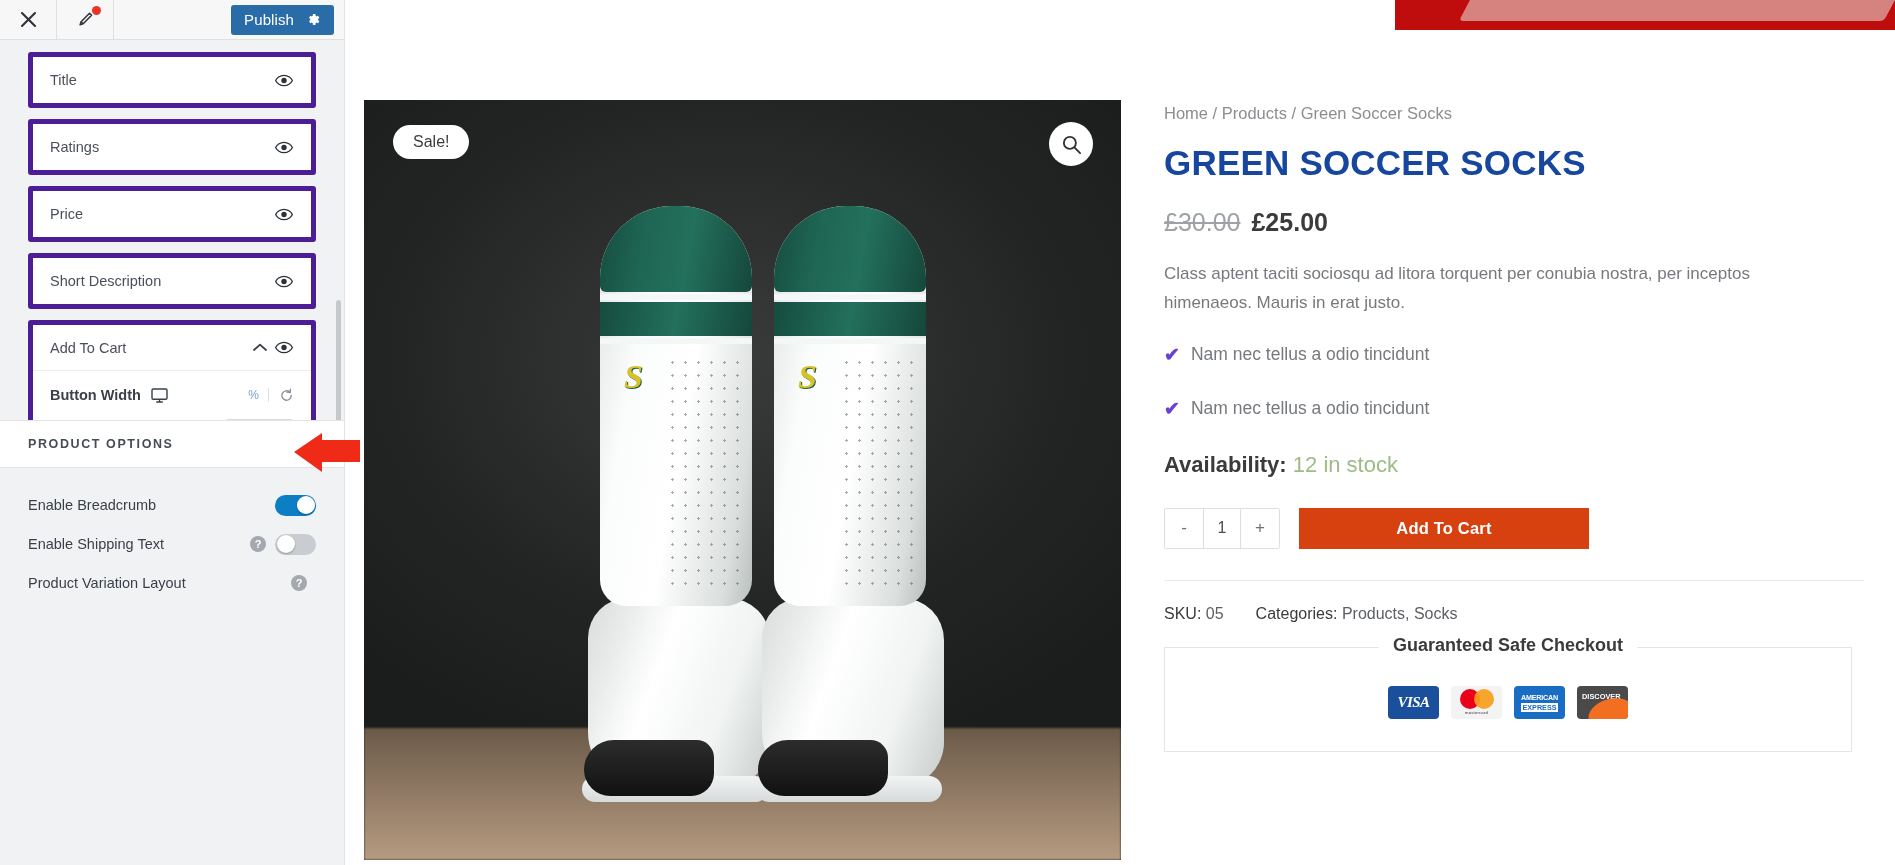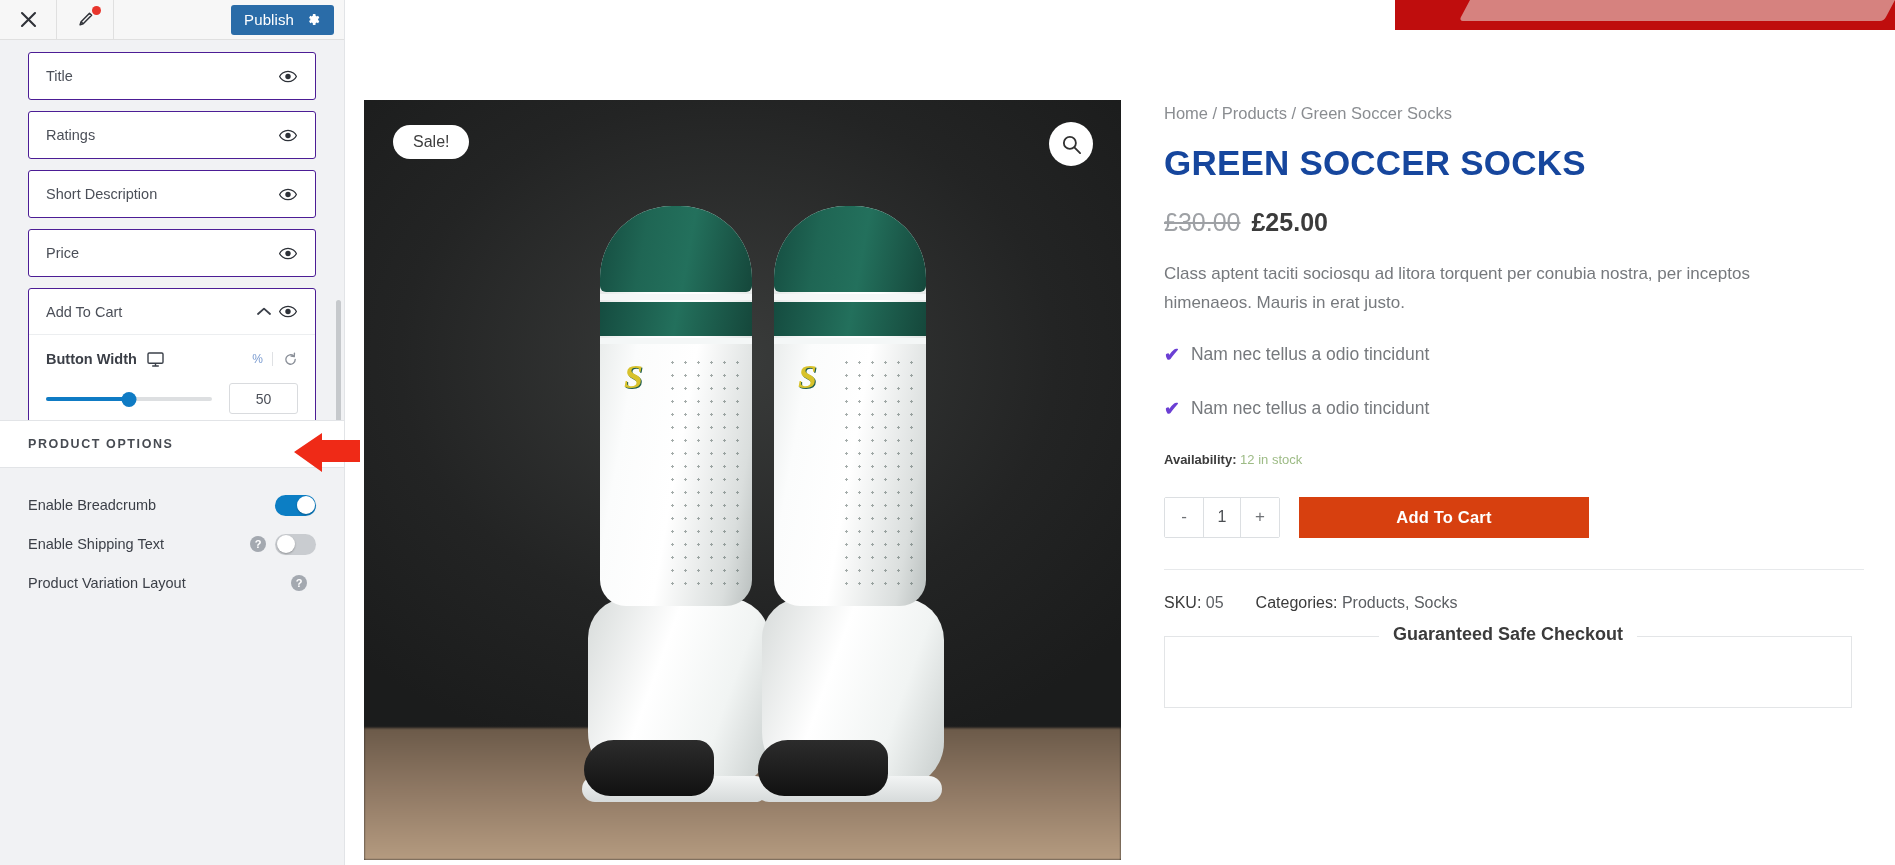--- a/index.html
+++ b/index.html
@@ -46,21 +46,21 @@
     font-family: "Liberation Sans", sans-serif;
   }
   #publish-label { font-size: 15px; font-weight: 400; letter-spacing: .1px; }
   #publish-gear { display: flex; align-items: center; }
 
   #panel-scroll {
     flex: 1; overflow: hidden; position: relative;
   }
   #widget-list { padding: 12px 28px 0 28px; }
   .widget {
-    background: #ffffff; border: 1px solid #4c1d95;
+    background: #ffffff; border: 5px solid #4c1d95;
     border-radius: 3px; margin-bottom: 11px;
   }
   .widget-head {
     height: 46px; display: flex; align-items: center;
     padding: 0 16px 0 17px; cursor: pointer;
   }
   .widget-title {
     flex: 1; font-size: 14.5px; color: #4b4f58; font-weight: 400;
   }
   .widget-chev { width: 26px; display: flex; justify-content: center; align-items: center; }
@@ -226,21 +226,21 @@
     font-size: 35px; color: #16469d; font-weight: 700;
     letter-spacing: .2px; margin-bottom: 25px; line-height: 1.1;
   }
   #price { margin-bottom: 22px; display: flex; align-items: baseline; gap: 11px; }
   #price-old { font-size: 25px; color: #9ea1a5; text-decoration: line-through; font-weight: 400; }
   #price-new { font-size: 25px; color: #3b3b3b; font-weight: 700; }
   #desc { font-size: 17px; line-height: 1.72; color: #76797d; margin-bottom: 27px; max-width: 675px; }
   .feature { display: flex; align-items: center; gap: 11px; margin-bottom: 33px; }
   .feature-check { color: #6b3fd4; font-size: 19px; font-weight: 700; line-height: 1; }
   .feature-text { font-size: 17.5px; color: #76797d; }
-  #availability { font-size: 13px; margin-bottom: 30px; }
+  #availability { font-size: 22px; margin-bottom: 30px; }
   #availability-label { color: #3b3b3b; font-weight: 700; }
   #availability-value { color: #9dbb85; }
 
   #cart-row { display: flex; align-items: stretch; gap: 19px; margin-bottom: 31px; }
   #qty { display: flex; border: 1px solid #dcdfe2; border-radius: 2px; height: 41px; }
   .qty-btn {
     width: 38px; display: flex; align-items: center; justify-content: center;
     font-size: 17px; color: #6f7276; cursor: pointer; background: #fff;
     font-family: "Liberation Sans", sans-serif;
   }
@@ -352,33 +352,33 @@
               <svg width="18" height="13" viewBox="0 0 20 13">
                   <path d="M10 .7C5.4.7 1.8 4 .7 6.5 1.8 9 5.4 12.3 10 12.3s8.2-3.3 9.3-5.8C18.2 4 14.6.7 10 .7z" fill="none" stroke="#2d3138" stroke-width="1.4"></path>
                   <circle cx="10" cy="6.5" r="3" fill="#2d3138"></circle>
                 </svg>
             </span>
           </div>
         </div>
 
         <div class="widget">
           <div class="widget-head">
-            <span class="widget-title">Short Description</span>
+            <span class="widget-title">Price</span>
             <span class="widget-eye">
               <svg width="18" height="13" viewBox="0 0 20 13">
                   <path d="M10 .7C5.4.7 1.8 4 .7 6.5 1.8 9 5.4 12.3 10 12.3s8.2-3.3 9.3-5.8C18.2 4 14.6.7 10 .7z" fill="none" stroke="#2d3138" stroke-width="1.4"></path>
                   <circle cx="10" cy="6.5" r="3" fill="#2d3138"></circle>
                 </svg>
             </span>
           </div>
         </div>
 
         <div class="widget">
           <div class="widget-head">
-            <span class="widget-title">Price</span>
+            <span class="widget-title">Short Description</span>
             <span class="widget-eye">
               <svg width="18" height="13" viewBox="0 0 20 13">
                   <path d="M10 .7C5.4.7 1.8 4 .7 6.5 1.8 9 5.4 12.3 10 12.3s8.2-3.3 9.3-5.8C18.2 4 14.6.7 10 .7z" fill="none" stroke="#2d3138" stroke-width="1.4"></path>
                   <circle cx="10" cy="6.5" r="3" fill="#2d3138"></circle>
                 </svg>
             </span>
           </div>
         </div>
 
         <div class="widget open">
@@ -544,20 +544,40 @@
               <span>05</span>
             </span>
             <span>
               <b>Categories:</b>
               <span>Products, Socks</span>
             </span>
           </div>
 
           <div id="checkout-box">
             <div id="checkout-title">Guaranteed Safe Checkout</div>
+            <div id="cards">
+              <div class="card card-visa">
+                <span>VISA</span>
+              </div>
+              <div class="card card-mc">
+                <span class="mc-circles">
+                    <i class="mc-r"></i>
+                    <i class="mc-y"></i>
+                  </span>
+                <span class="mc-label">mastercard</span>
+              </div>
+              <div class="card card-amex">
+                <span class="amex-t">AMERICAN</span>
+                <span class="amex-b">EXPRESS</span>
+              </div>
+              <div class="card card-disc">
+                <span class="dt">DISCOVER</span>
+                <span class="swoosh"></span>
+              </div>
+            </div>
           </div>
         </div>
 
       </div>
     </div>
   </main>
 
   <svg id="arrow" width="70" height="44" viewBox="0 0 70 44">
     <path d="M68 8 L30 8 L30 1 L2 20 L30 40 L30 30 L68 30 Z" fill="#ef2a17"></path>
   </svg>

